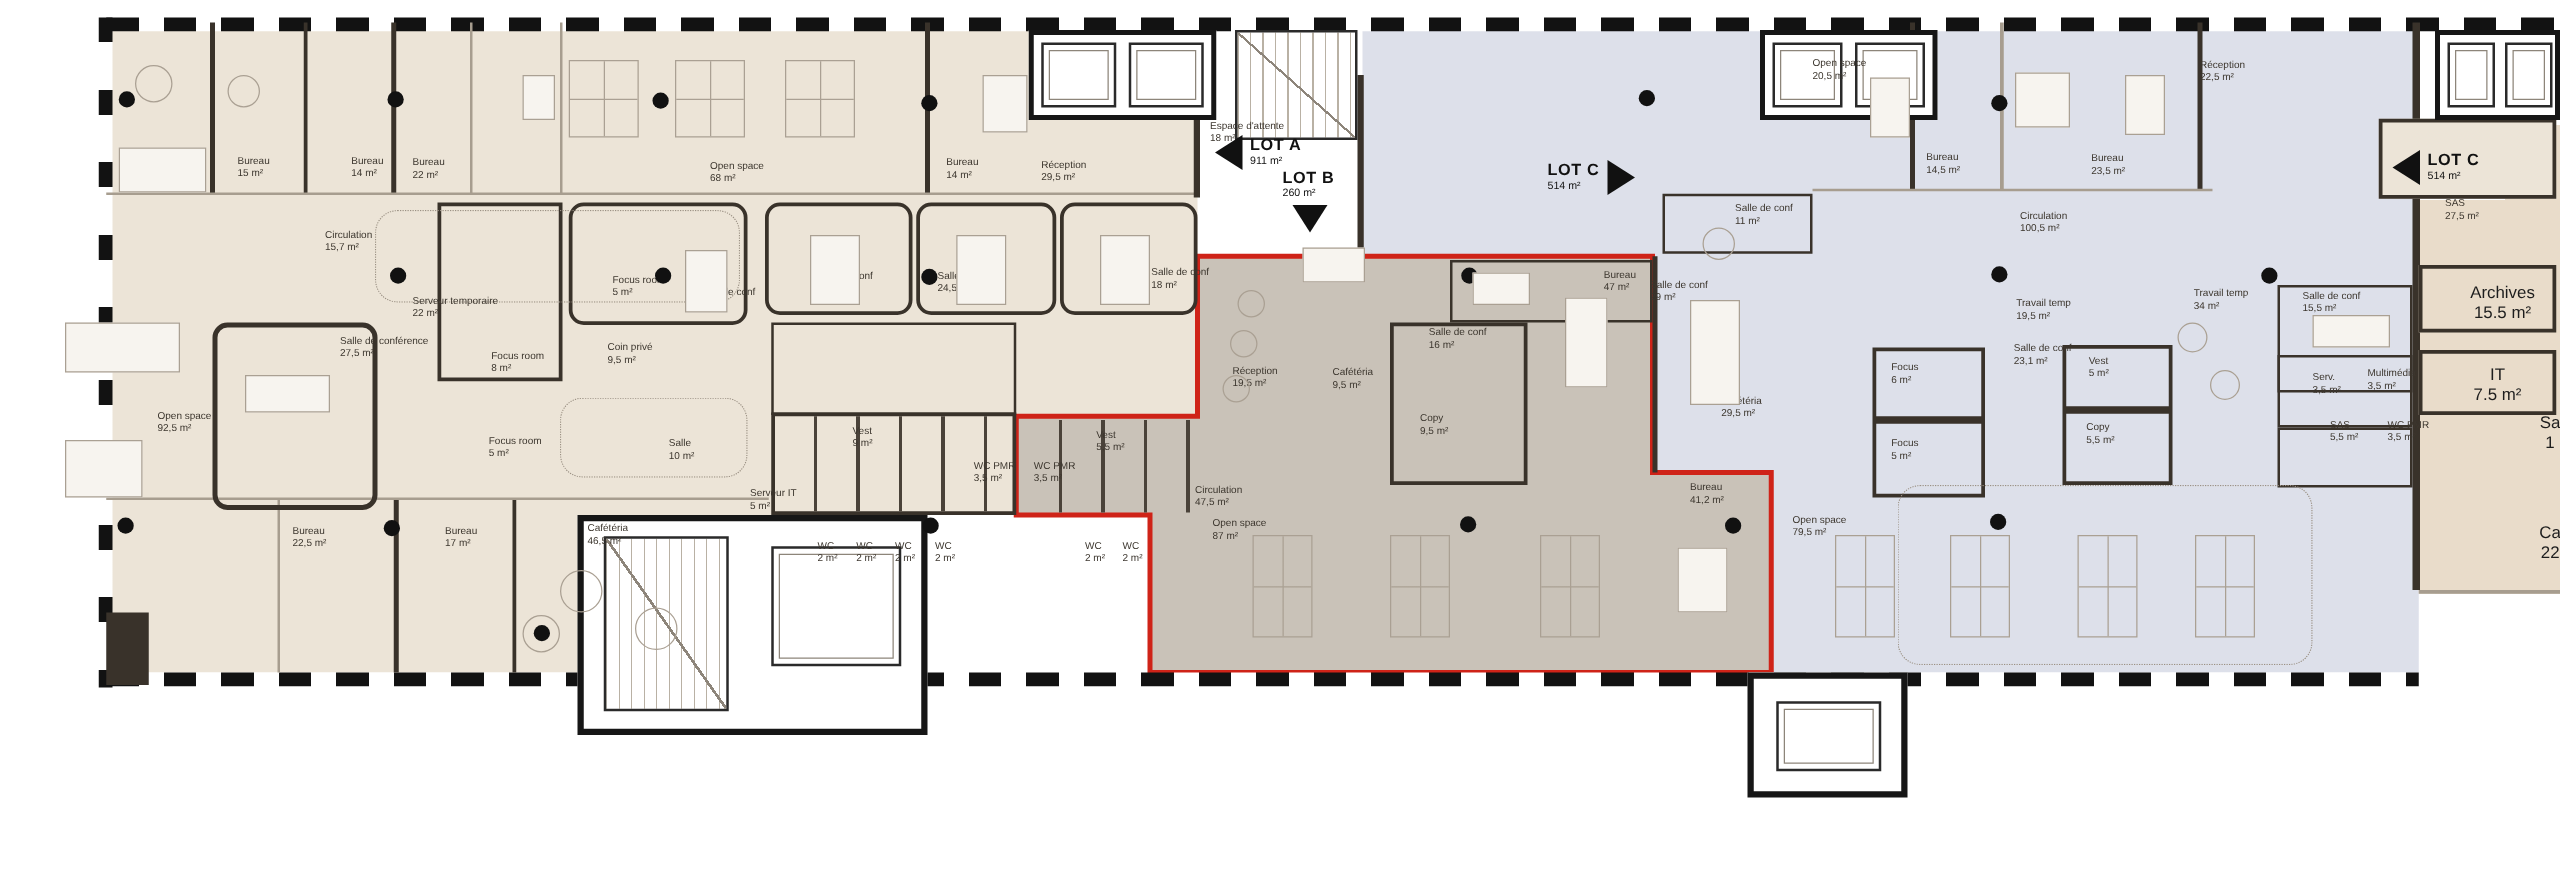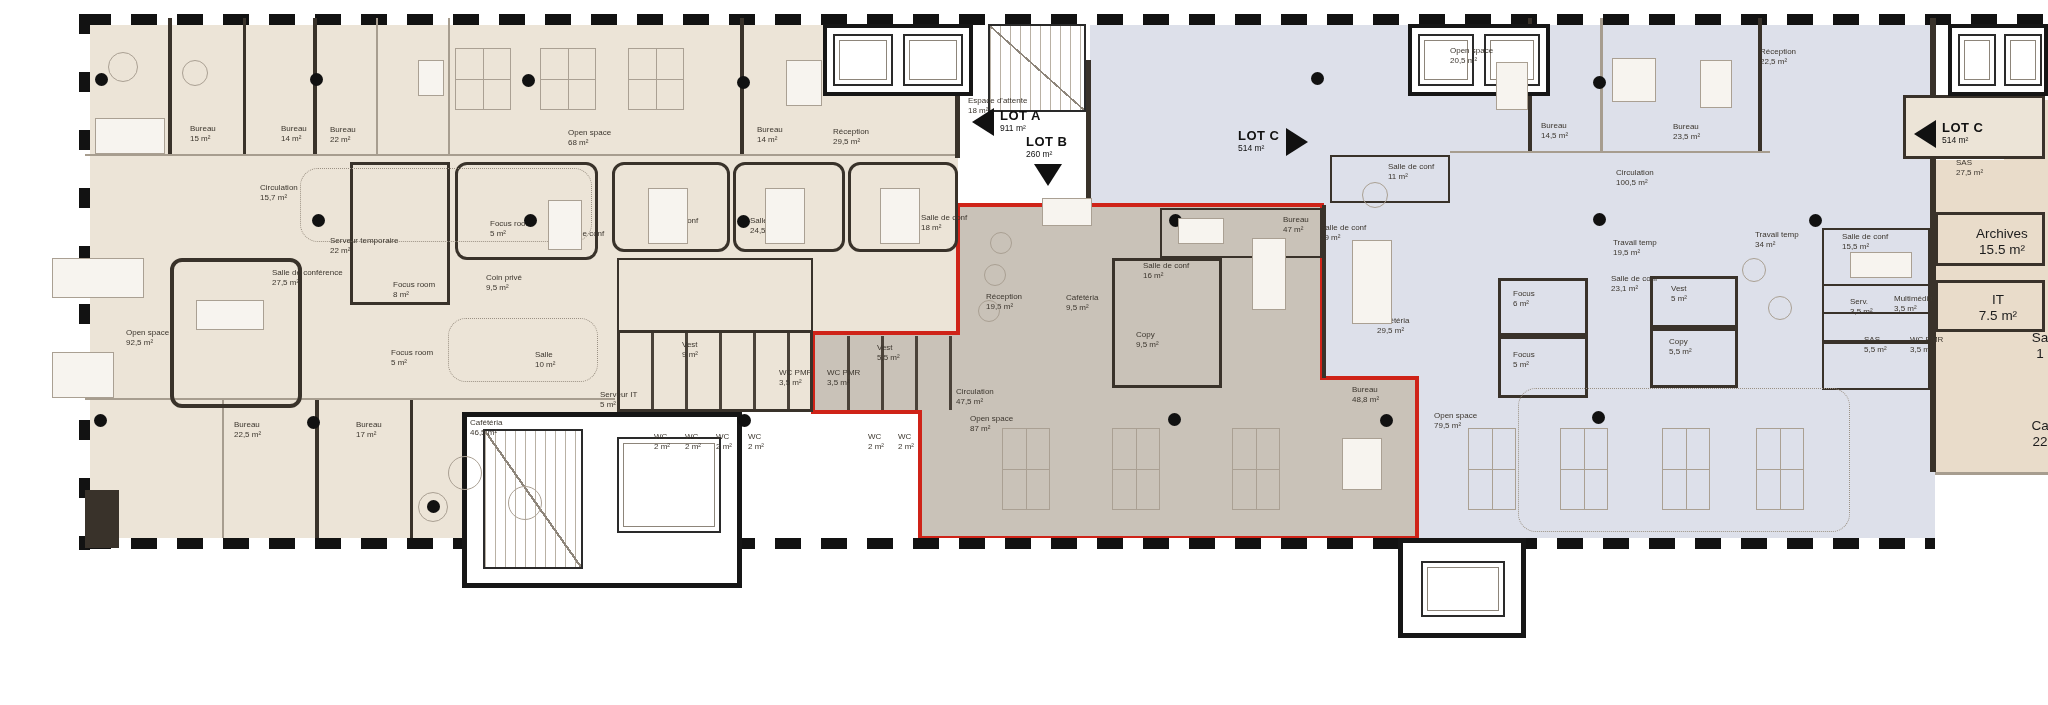--- a/index.html
+++ b/index.html
@@ -174,21 +174,21 @@
       <div class="room-label" style="left: 968px; top: 96px;"><span class="nm">Espace d'attente</span><span class="ar">18 m²</span></div>
       <div class="room-label" style="left: 827px; top: 368px;"><span class="nm">WC PMR</span><span class="ar">3,5 m²</span></div>
       <div class="room-label" style="left: 877px; top: 343px;"><span class="nm">Vest</span><span class="ar">5,5 m²</span></div>
       <div class="room-label" style="left: 986px; top: 292px;"><span class="nm">Réception</span><span class="ar">19,5 m²</span></div>
       <div class="room-label" style="left: 1066px; top: 293px;"><span class="nm">Cafétéria</span><span class="ar">9,5 m²</span></div>
       <div class="room-label" style="left: 1143px; top: 261px;"><span class="nm">Salle de conf</span><span class="ar">16 m²</span></div>
       <div class="room-label" style="left: 1136px; top: 330px;"><span class="nm">Copy</span><span class="ar">9,5 m²</span></div>
       <div class="room-label" style="left: 1283px; top: 215px;"><span class="nm">Bureau</span><span class="ar">47 m²</span></div>
       <div class="room-label" style="left: 956px; top: 387px;"><span class="nm">Circulation</span><span class="ar">47,5 m²</span></div>
       <div class="room-label" style="left: 970px; top: 414px;"><span class="nm">Open space</span><span class="ar">87 m²</span></div>
-      <div class="room-label" style="left: 1352px; top: 385px;"><span class="nm">Bureau</span><span class="ar">48,8 m²</span></div>
+      <div class="room-label" style="left: 1352px; top: 385px;"><span class="nm">Bureau</span><span class="ar">41,2 m²</span></div>
       <div class="room-label" style="left: 1450px; top: 46px;"><span class="nm">Open space</span><span class="ar">20,5 m²</span></div>
       <div class="room-label" style="left: 1388px; top: 162px;"><span class="nm">Salle de conf</span><span class="ar">11 m²</span></div>
       <div class="room-label" style="left: 1320px; top: 223px;"><span class="nm">Salle de conf</span><span class="ar">29 m²</span></div>
       <div class="room-label" style="left: 1541px; top: 121px;"><span class="nm">Bureau</span><span class="ar">14,5 m²</span></div>
       <div class="room-label" style="left: 1673px; top: 122px;"><span class="nm">Bureau</span><span class="ar">23,5 m²</span></div>
       <div class="room-label" style="left: 1760px; top: 47px;"><span class="nm">Réception</span><span class="ar">22,5 m²</span></div>
       <div class="room-label" style="left: 1616px; top: 168px;"><span class="nm">Circulation</span><span class="ar">100,5 m²</span></div>
       <div class="room-label" style="left: 1613px; top: 238px;"><span class="nm">Travail temp</span><span class="ar">19,5 m²</span></div>
       <div class="room-label" style="left: 1611px; top: 274px;"><span class="nm">Salle de conf</span><span class="ar">23,1 m²</span></div>
       <div class="room-label" style="left: 1513px; top: 289px;"><span class="nm">Focus</span><span class="ar">6 m²</span></div>

